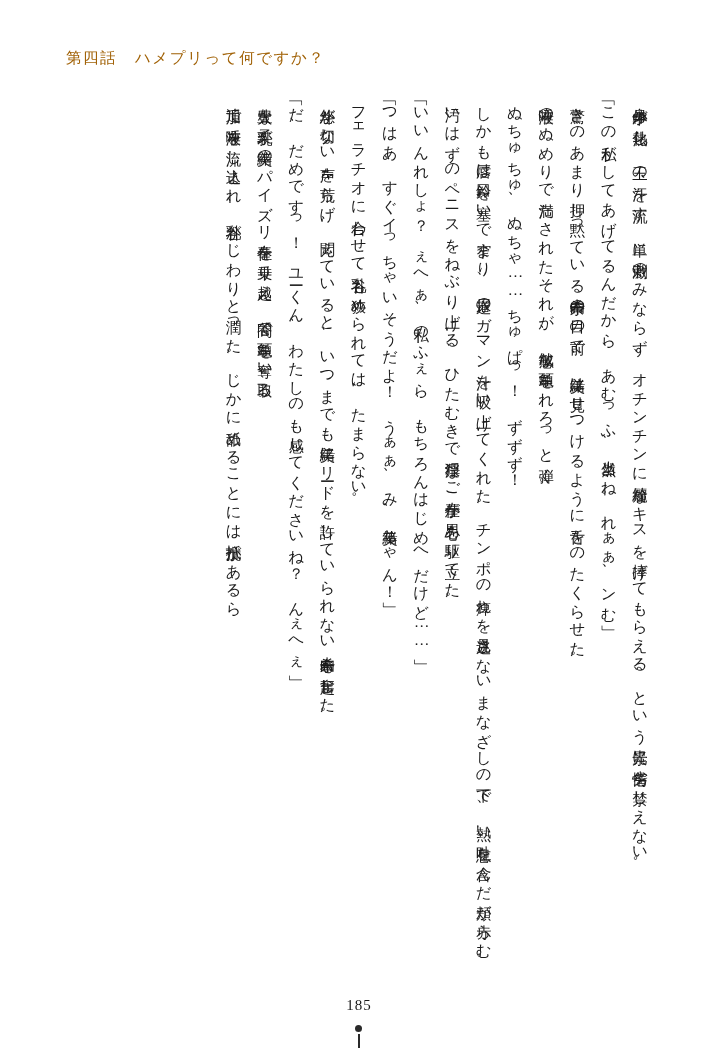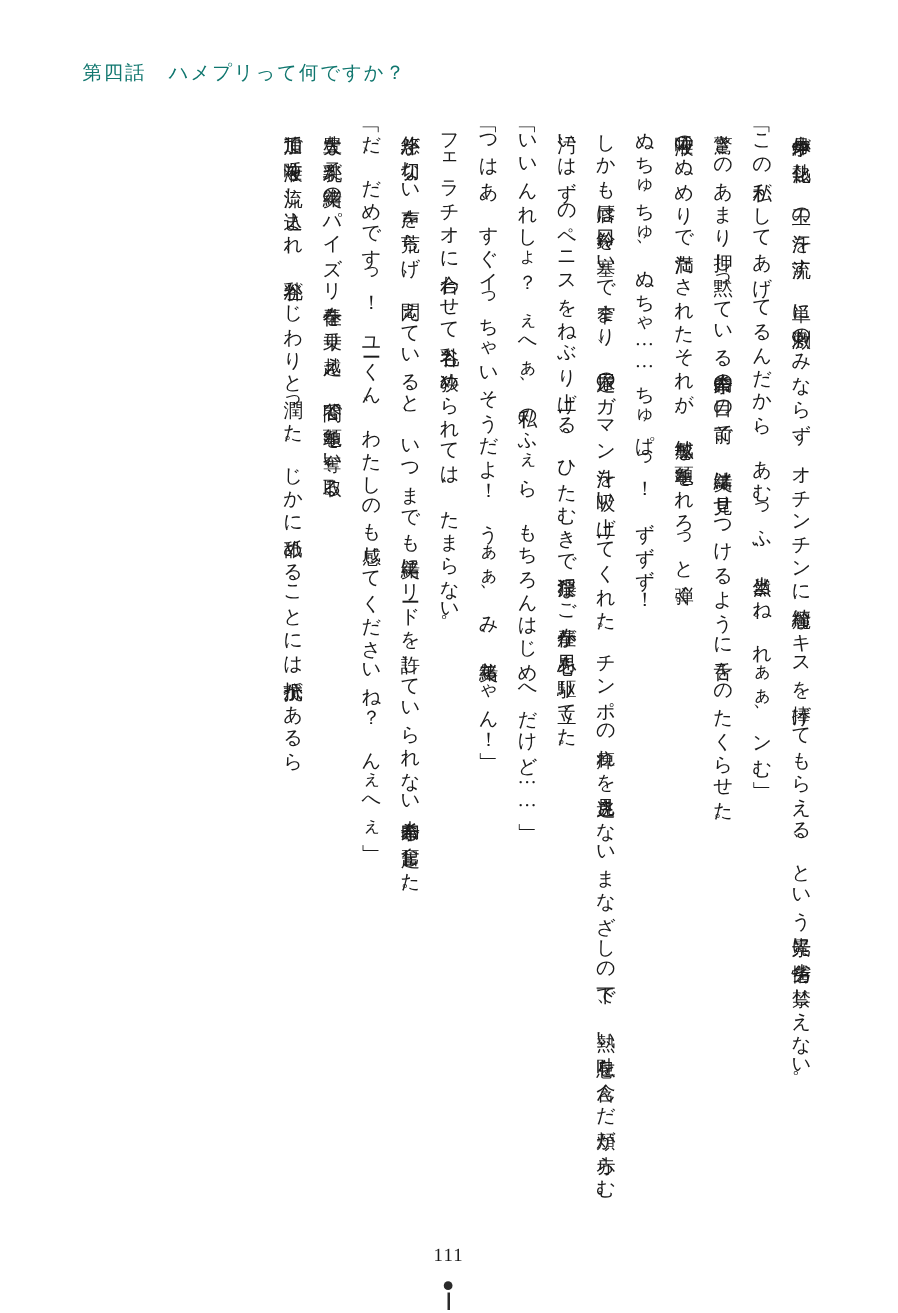--- a/index.html
+++ b/index.html
@@ -21,21 +21,21 @@
     background: #ffffff;
     box-sizing: border-box;
   }
   
   .header {
     position: absolute;
     top: 48px;
     left: 66px;
     font-size: 15.5px;
     letter-spacing: 1.5px;
-    color: #0f766e;
+    color: #a16207;
     white-space: nowrap;
     font-family: "Liberation Serif", "DejaVu Serif", serif;
   }
   .header .chapter-no {
     margin-right: 18px;
   }
   
   .body-text {
     position: absolute;
     top: 96px;
@@ -105,17 +105,17 @@
     <p>汚いはずのペニスをねぶり上げる、ひたむきで淫猥なご奉仕が男心を駆り立てた。</p>
     <p>「いいんれしょ？　ぇへぁ、私のふぇら、もちろんはじめへだけど……」</p>
     <p>「つはあ、すぐイっちゃいそうだよ！　うぁぁ、み、美緒ちゃん！」</p>
     <p>フェラチオに合わせて乳谷も狭められては、たまらない。</p>
     <p>悠斗が切ない声を荒らげ、悶えていると、いつまでも美緒にリードを許していられない由希奈も奮起した。</p>
     <p>「だ、だめですっ！　ユーくん、わたしのも感じてくださいね？　んぇへぇ」</p>
     <p>豊大な柔乳が美緒のパイズリ奉仕を乗り越え、谷間で亀頭を奪い取る。</p>
     <p>追加で唾液を流し込まれ、乳谷がじわりと潤った。じかに舐めることには抵抗があるら</p>
   </div>
 
-  <div class="page-number">111</div>
+  <div class="page-number">185</div>
   <div class="spine-mark"></div>
   <div class="spine-line"></div>
 
 </div>
 
 </body></html>

